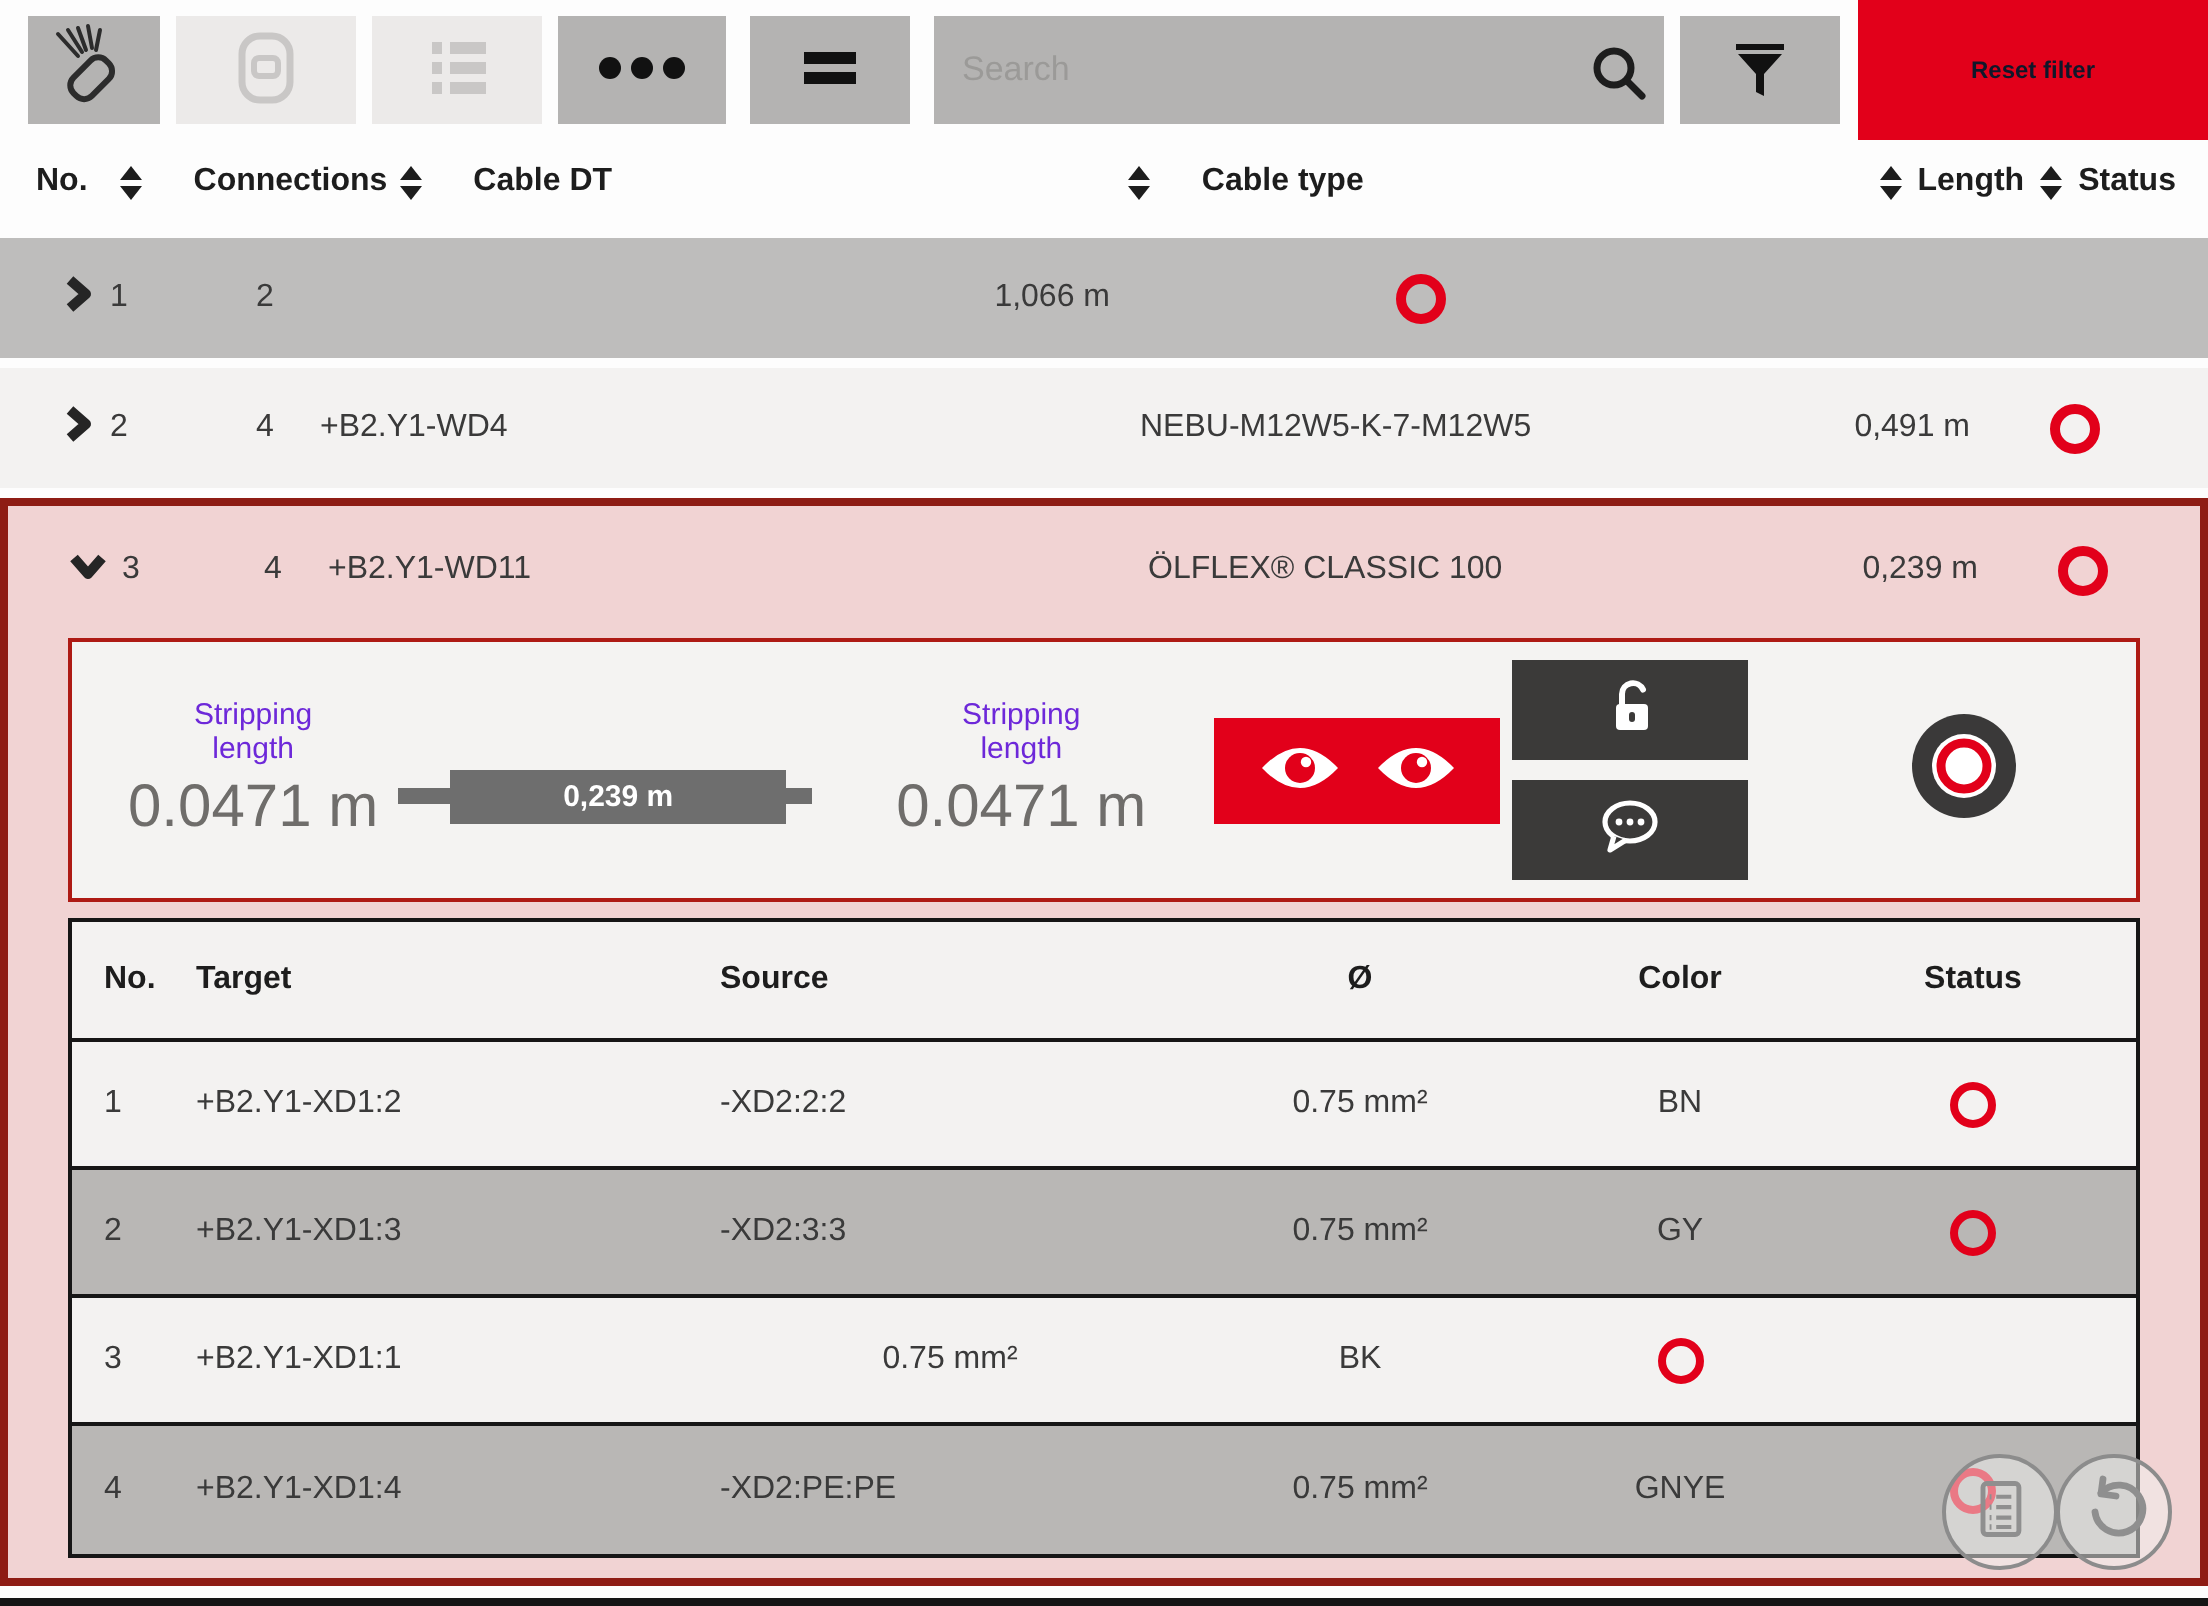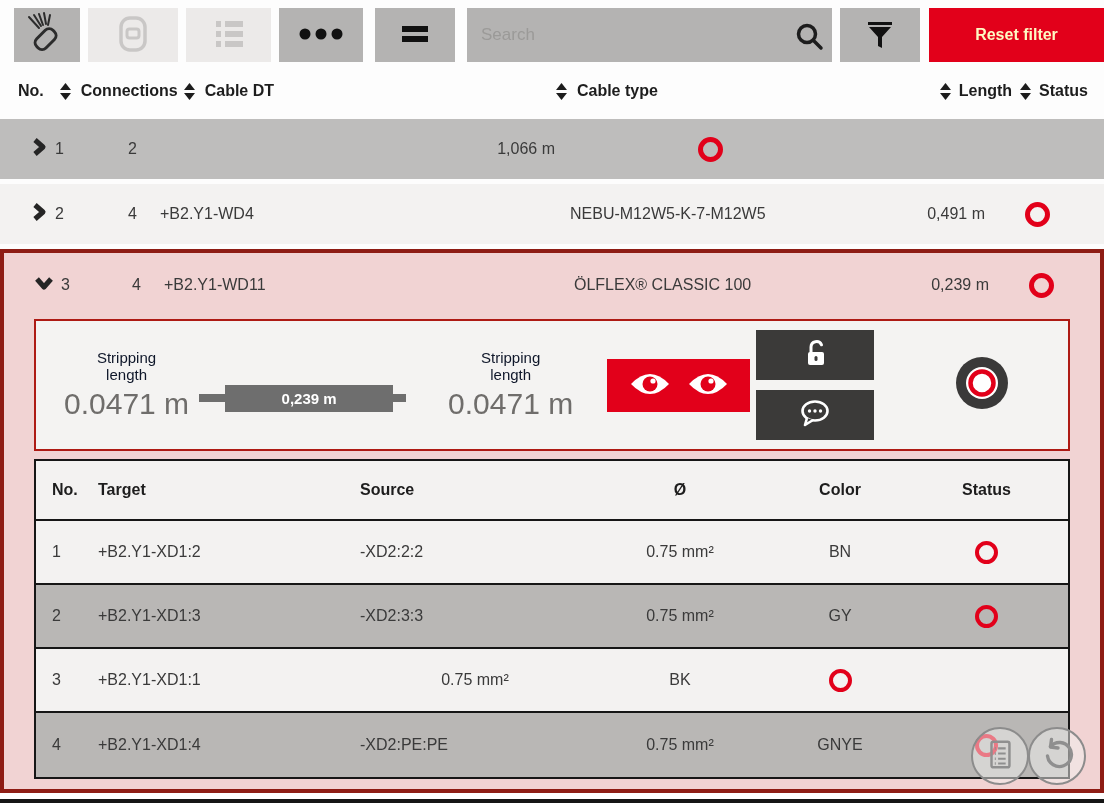--- a/index.html
+++ b/index.html
@@ -22,28 +22,28 @@
   .w66{width:66px}.w90{width:90px}.w85{width:85px}.w84{width:84px; margin-right:12px}.w80{width:80px; margin-right:12px}
   .searchwrap { position:relative; width:365px; height:54px; margin-right:8px; }
   .searchwrap input {
     width:100%; height:100%; background:#b4b3b2; border:none; outline:none;
     padding:0 44px 0 14px; font-size:17px; color:#4a4a4a; font-family:inherit;
   }
   .searchwrap input::placeholder { color:#9b9a98; }
   .search-ico { position:absolute; right:8px; top:13px; }
   .filterbtn { width:80px; margin-right:9px; }
   .resetbtn {
-    height:54px; width:175px; background:#e2001a; color:#fef9c3; border:none;
-    font-weight:bold; font-size:16px; cursor:pointer; font-family:inherit;
+    height:70px; width:175px; background:#e2001a; color:#0f172a; border:none;
+    font-weight:bold; font-size:12px; cursor:pointer; font-family:inherit;
   }
   
   .thead { display:flex; align-items:center; height:46px; margin-top:6px; font-weight:bold; font-size:16px; color:#1d1d1d; }
   .thead .lbl { white-space:nowrap; }
   .sort { display:inline-flex; flex-direction:column; gap:3px; cursor:pointer; }
-  .ml18{margin-left:18px}.ml16{margin-left:16px}.ml10{margin-left:10px}.ml8{margin-left:8px}.ml6{margin-left:6px}
+  .ml18{margin-left:18px}.ml16{margin-left:16px}.ml10{margin-left:26px}.ml8{margin-left:8px}.ml6{margin-left:6px}
   .mlauto{margin-left:auto}
   .mr16{margin-right:16px}
   
   .row {
     display:grid; grid-template-columns:105px 55px 410px 280px 150px 74px;
     align-items:center; height:60px; font-size:16px; color:#3a3a3a; cursor:pointer;
   }
   .row.gray { background:#bebdbc; }
   .row.light { background:#f3f2f1; }
   .row { margin-top:5px; }
@@ -55,21 +55,21 @@
   
   .expanded {
     margin-top:5px; border:4px solid #8e1c14; background:#f1d3d3; padding-bottom:10px;
   }
   .expanded .row { margin-top:2px; background:transparent; }
   .detail {
     margin:4px 30px 8px 30px; height:132px; background:#f4f3f2;
     border:2px solid #ae1a14; display:flex; align-items:center;
   }
   .stripblock { display:flex; flex-direction:column; align-items:center; margin-left:28px; }
-  .stripblock .slabel { font-size:15px; color:#0f172a; text-align:center; width:76px; line-height:1.15; }
+  .stripblock .slabel { font-size:15px; color:#6d28d9; text-align:center; width:76px; line-height:1.15; }
   .stripblock .sval { font-size:30px; color:#6f6d6b; margin-top:4px; white-space:nowrap; }
   .cablegfx { display:flex; align-items:center; margin:26px 0 0 10px; }
   .thinbar { width:26px; height:8px; background:#6e6e6e; }
   .thinbar.short { width:13px; }
   .thickbar { width:168px; height:27px; background:#6e6e6e; color:#fff; font-weight:bold;
     font-size:15px; display:flex; align-items:center; justify-content:center; }
   .strip2 { margin-left:42px; }
   .eyesbtn { margin-left:34px; width:143px; height:53px; background:#e2001a; border:none;
     display:flex; align-items:center; justify-content:center; gap:16px; cursor:pointer; }
   .stack { display:flex; flex-direction:column; gap:10px; margin-left:6px; }

